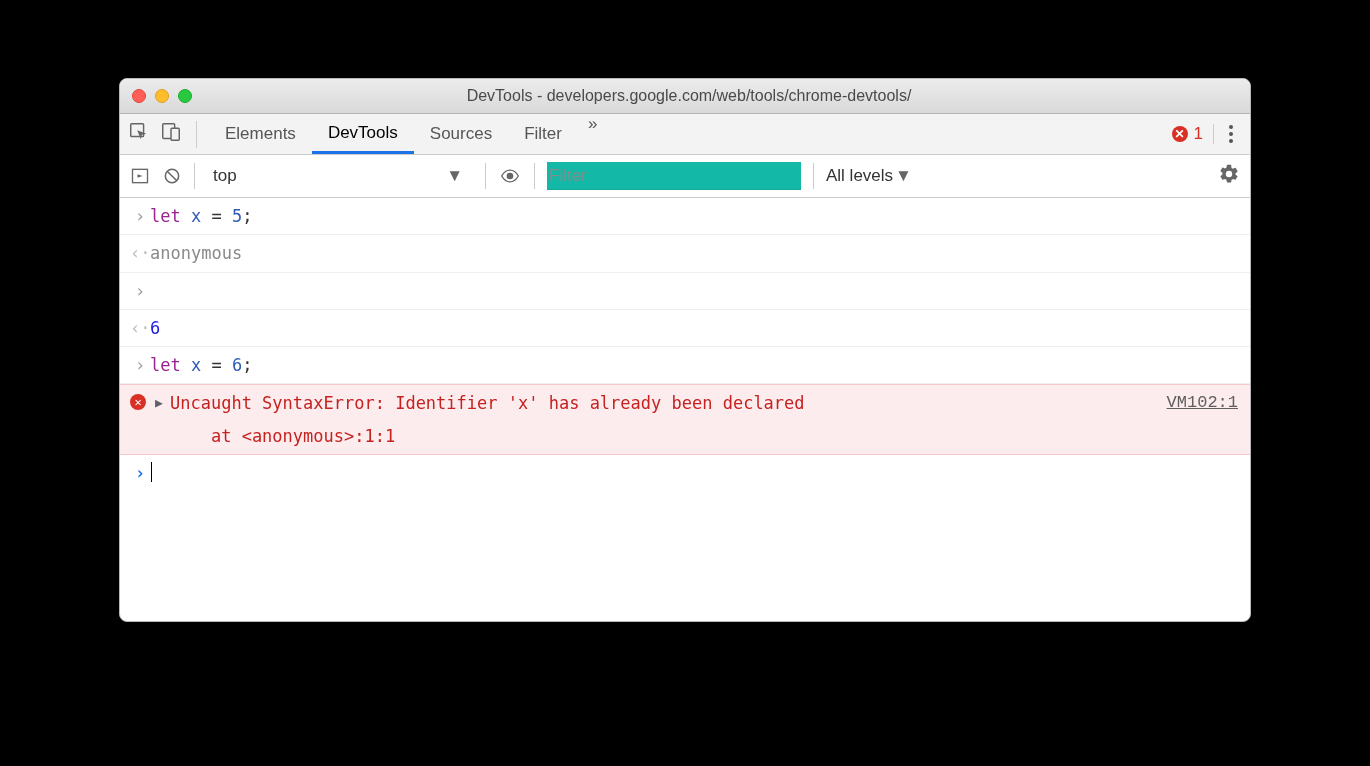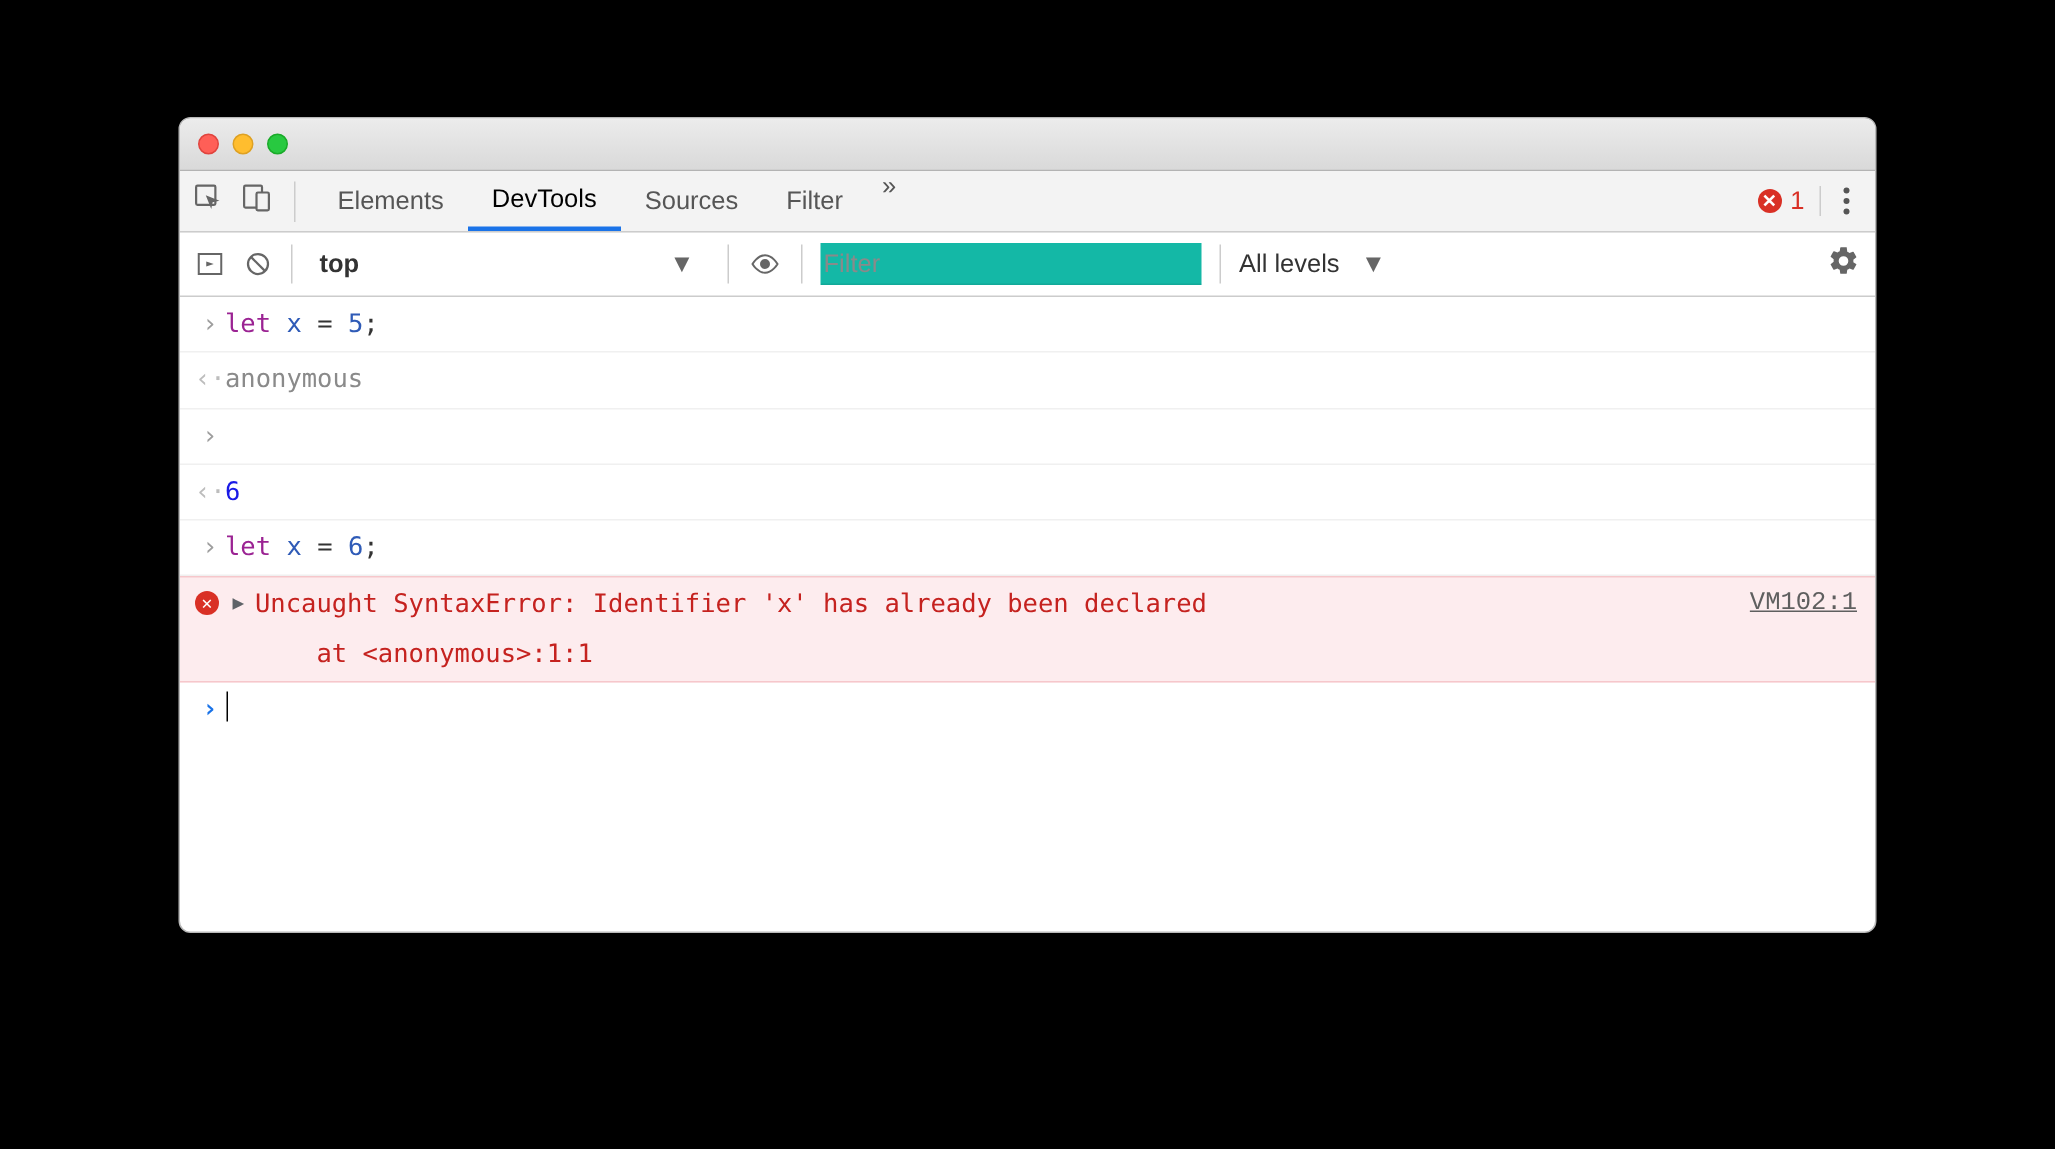--- a/index.html
+++ b/index.html
@@ -74,33 +74,32 @@
     gap:12px;
     padding:0 10px;
     font-size:17px;
     color:#555;
   }
   .divider { width:1px; height:26px; background:#ccc; }
   .context-select {
     display:flex; align-items:flex-end; justify-content:space-between;
     width:250px; padding:0 10px 0 6px;
     color:#333;
-    font-weight:bold;
   }
   .eye-icon svg, .stop-icon svg, .play-icon svg { display:block; }
   .filter-input {
     width:250px; height:26px;
     border:none; outline:none;
     background:#14b8a6;
     font-size:17px;
     color:#333;
     box-shadow:inset 0 -1px 0 rgba(0,0,0,.08);
   }
   .filter-input::placeholder { color:#8a8a8a; }
-  .levels { display:flex; align-items:center; gap:14px; color:#333; }
+  .levels { display:flex; align-items:center; gap:2px; color:#333; }
   .gear { margin-left:auto; color:#666; }
   
   .console {
     font-family: Menlo, Monaco, Consolas, monospace;
     font-size:17px;
     line-height:1.9;
   }
   .row {
     display:flex;
     padding:2px 12px 2px 10px;
@@ -160,20 +159,21 @@
 <body>
 
 <div class="window">
 
   <div class="titlebar">
     <div class="traffic">
       <div class="dot red"></div>
       <div class="dot yellow"></div>
       <div class="dot green"></div>
     </div>
+    <div class="title">DevTools - developers.google.com/web/tools/chrome-devtools/</div>
   </div>
 
   <div class="tabsbar">
     <div class="left-icons">
       <span>
         <svg width="22" height="22" viewBox="0 0 24 24" fill="none" stroke="#666" stroke-width="1.6">
           <rect x="3" y="3" width="14" height="14" rx="1"></rect>
           <path d="M10 10 L20 14 L15 15 L14 20 Z" fill="#666" stroke="none"></path>
         </svg>
       </span>

